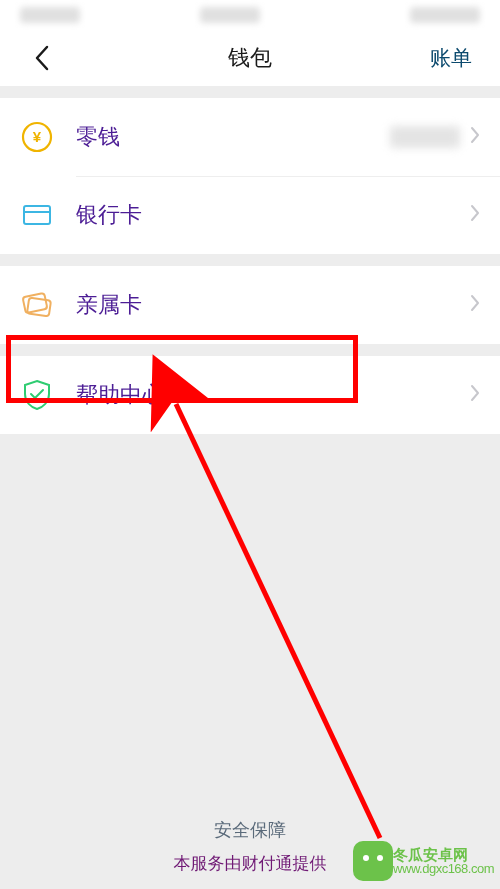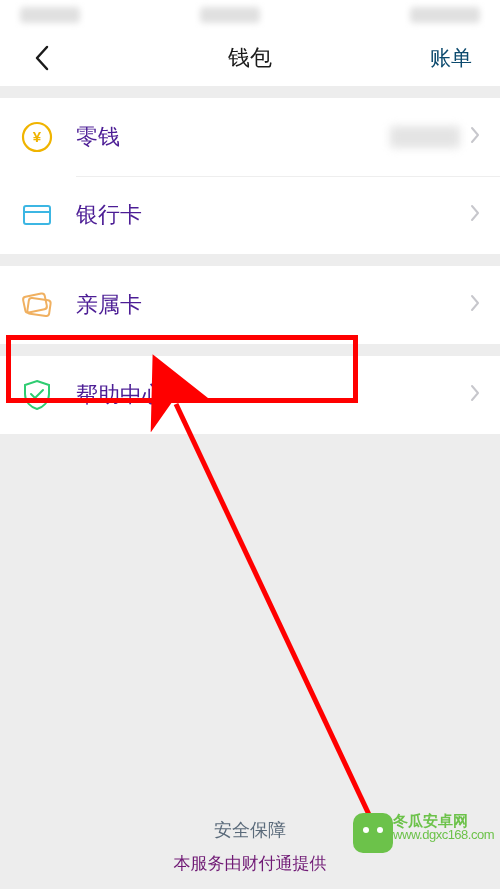--- a/index.html
+++ b/index.html
@@ -102,24 +102,24 @@
     color: #5a6a7a;
     margin-bottom: 10px;
     display: block;
   }
   .footer-note {
     font-size: 17px;
     color: #701a75;
   }
   .watermark {
     position: absolute;
-    bottom: 36px;
+    bottom: 8px;
     right: 6px;
     display: flex;
-    align-items: flex-start;
+    align-items: center;
     gap: 0;
     background: rgba(255,255,255,0.0);
     pointer-events: none;
   }
   .wm-bot {
     width: 40px; height: 40px;
     border-radius: 10px;
     background: #6cc24a;
     position: relative;
     display: flex; align-items: center; justify-content: center;

